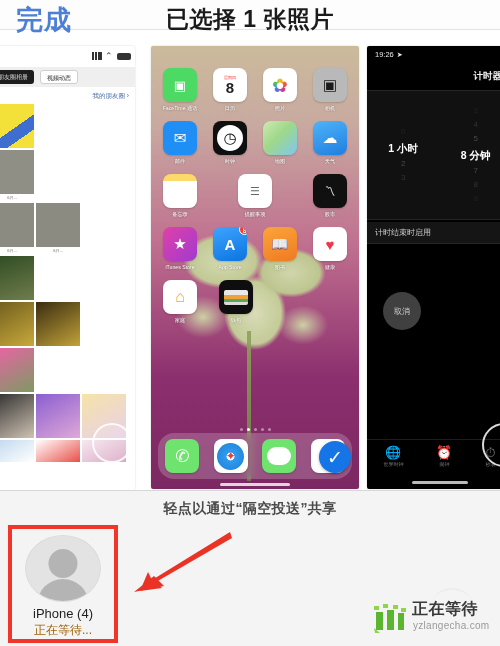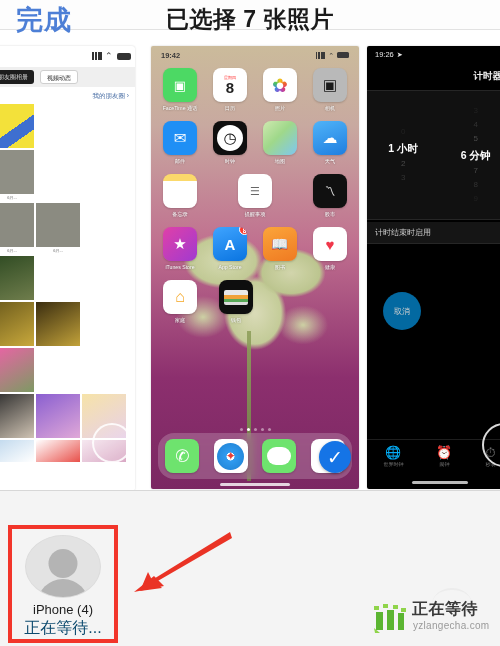--- a/index.html
+++ b/index.html
@@ -182,21 +182,21 @@
   .tm-v.f2 { color:#333; }
   .tm-v.f3 { color:#222; }
   .tm-sound {
     position:absolute; left:0; top:176px; width:100%; height:22px;
     background:#151515; border-bottom:1px solid #262626;
     font-size:8px; color:#cfcfcf; line-height:22px; padding-left:8px;
   }
   .tm-cancel {
     position:absolute; left:16px; top:246px;
     width:38px; height:38px; border-radius:50%;
-    background:#0369a1; color:#cfcfcf; font-size:8px;
+    background:#404040; color:#cfcfcf; font-size:8px;
     display:flex; align-items:center; justify-content:center;
   }
   .tm-tabbar {
     position:absolute; left:0; bottom:16px; width:100%; height:34px;
     display:flex; align-items:center; justify-content:space-around;
     border-top:1px solid #1e1e1e;
   }
   .tm-tab { display:flex; flex-direction:column; align-items:center; gap:2px; color:#7a7a7a; }
   .tm-tab .g { font-size:13px; line-height:13px; }
   .tm-tab .t { font-size:5px; }
@@ -237,21 +237,21 @@
     width:29px;height:29px;border-radius:50%;background:#b4b4b4;
   }
   .avatar .body {
     position:absolute; left:50%; transform:translateX(-50%); top:43px;
     width:52px;height:46px;border-radius:26px 26px 0 0;background:#b4b4b4;
   }
   .ad-name {
     margin-top:4px; font-size:13px; color:#1f1f1f; font-weight:400;
     white-space:nowrap;
   }
-  .ad-status { margin-top:1px; font-size:16px; color:#0c4a6e; white-space:nowrap; }
+  .ad-status { margin-top:1px; font-size:12px; color:#a16207; white-space:nowrap; }
 
   .arrow { position:absolute; left:118px; top:528px; width:116px; height:72px; }
 
   
   .watermark { position:absolute; left:374px; top:596px; width:124px; height:46px; }
   .wm-logo { position:absolute; left:0; top:6px; width:34px; height:32px; }
   .wm-text {
     position:absolute; left:38px; top:3px;
     font-size:16px; font-weight:700; color:#3a3a3a; letter-spacing:.5px;
   }
@@ -264,21 +264,21 @@
     border-top:2px solid #ececec; border-radius:50%/100% 100% 0 0;
   }
 </style>
 </head>
 <body>
 
 <div id="root">
 
   <div class="header">
     <div class="header-done">完成</div>
-    <div class="header-title">已选择 7 张照片</div>
+    <div class="header-title">已选择 1 张照片</div>
   </div>
 
   <div class="strip">
 
     <div class="card-left">
       <div class="wx-status">
         <span class="bars"></span>
         <span class="wifi">⌃</span>
         <span class="bat"></span>
       </div>
@@ -328,28 +328,20 @@
           <div class="wx-cell" style="background:linear-gradient(150deg,#f6e8f0,#d9a8c4);height:22px;"></div>
         </div>
       </div>
       <div class="wx-watch"></div>
     </div>
 
     <div class="card-home">
       <div class="hs-flower"></div>
       <div class="hs-stem"></div>
 
-      <div class="hs-status">
-        <span class="hs-time">19:42</span>
-        <span class="hs-icons">
-          <span class="b"></span>
-          <span class="w">⌃</span>
-          <span class="bt"></span>
-        </span>
-      </div>
 
       <div class="hs-grid">
 
         <div class="hs-row">
           <div class="hs-app">
             <div class="hs-ic" style="background:#4cd964;">
                 <span style="font-size:13px;">▣</span>
               </div>
             <div class="hs-lb">FaceTime 通话</div>
           </div>
@@ -483,21 +475,21 @@
         <div class="tm-col">
           <span class="tm-v f3">0</span>
           <span class="tm-v cur">1 小时</span>
           <span class="tm-v f1">2</span>
           <span class="tm-v f2">3</span>
         </div>
         <div class="tm-col">
           <span class="tm-v f3">3</span>
           <span class="tm-v f2">4</span>
           <span class="tm-v f1">5</span>
-          <span class="tm-v cur">6 分钟</span>
+          <span class="tm-v cur">8 分钟</span>
           <span class="tm-v f1">7</span>
           <span class="tm-v f2">8</span>
           <span class="tm-v f3">9</span>
         </div>
       </div>
 
       <div class="tm-sound">计时结束时启用</div>
       <div class="tm-cancel">取消</div>
 
       <div class="tm-tabbar">
@@ -513,20 +505,21 @@
           <span class="g">⏱</span>
           <span class="t">秒表</span>
         </div>
       </div>
       <div class="tm-ring"></div>
       <div class="tm-homebar"></div>
     </div>
   </div>
 
   <div class="sheet">
+    <div class="sheet-hint">轻点以通过“隔空投送”共享</div>
 
     <div class="airdrop-item">
       <div class="avatar">
         <div class="head"></div>
         <div class="body"></div>
       </div>
       <div class="ad-name">iPhone (4)</div>
       <div class="ad-status">正在等待...</div>
     </div>
   </div>

